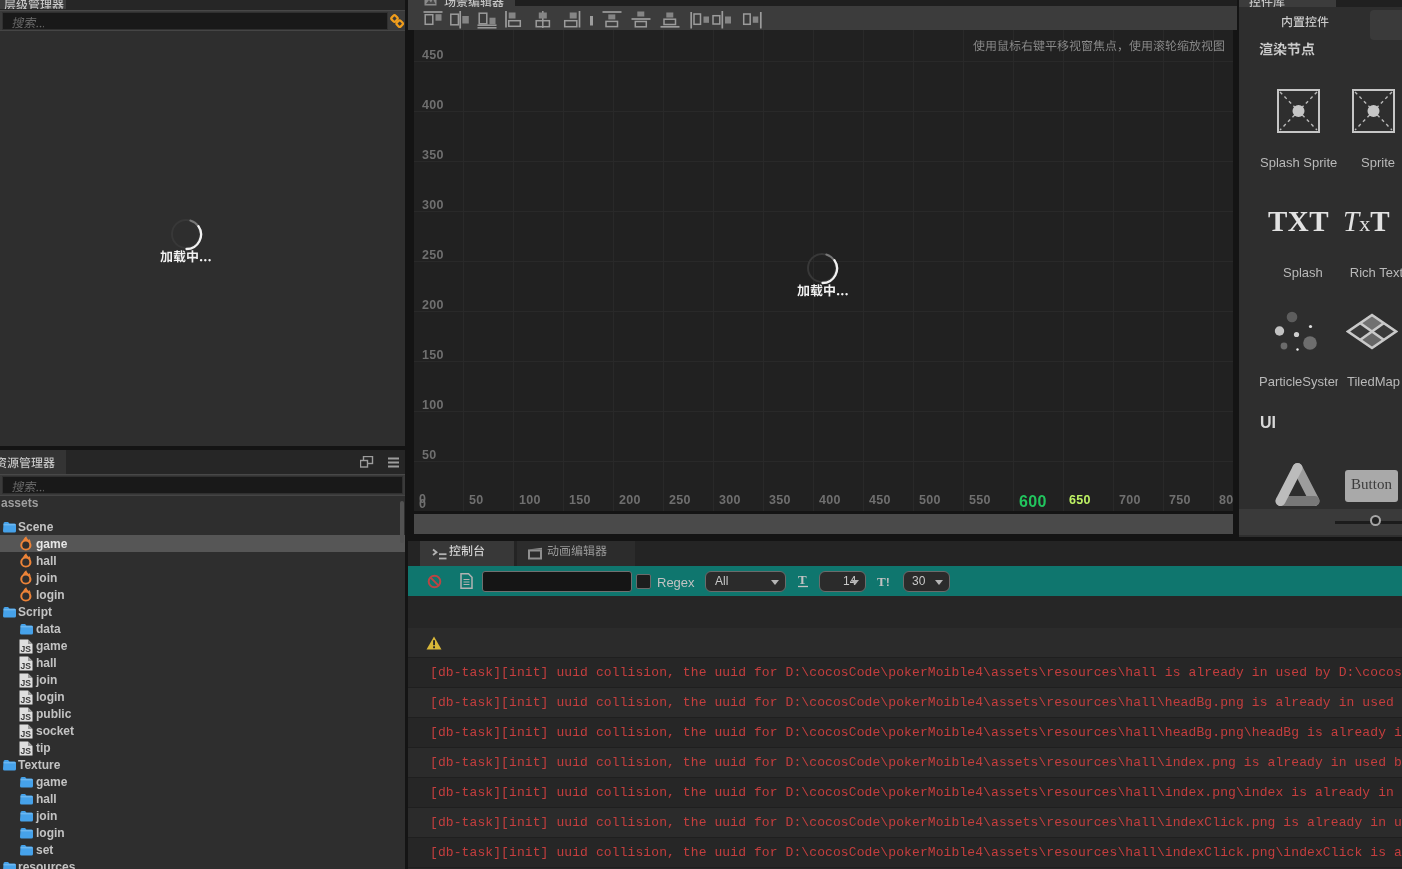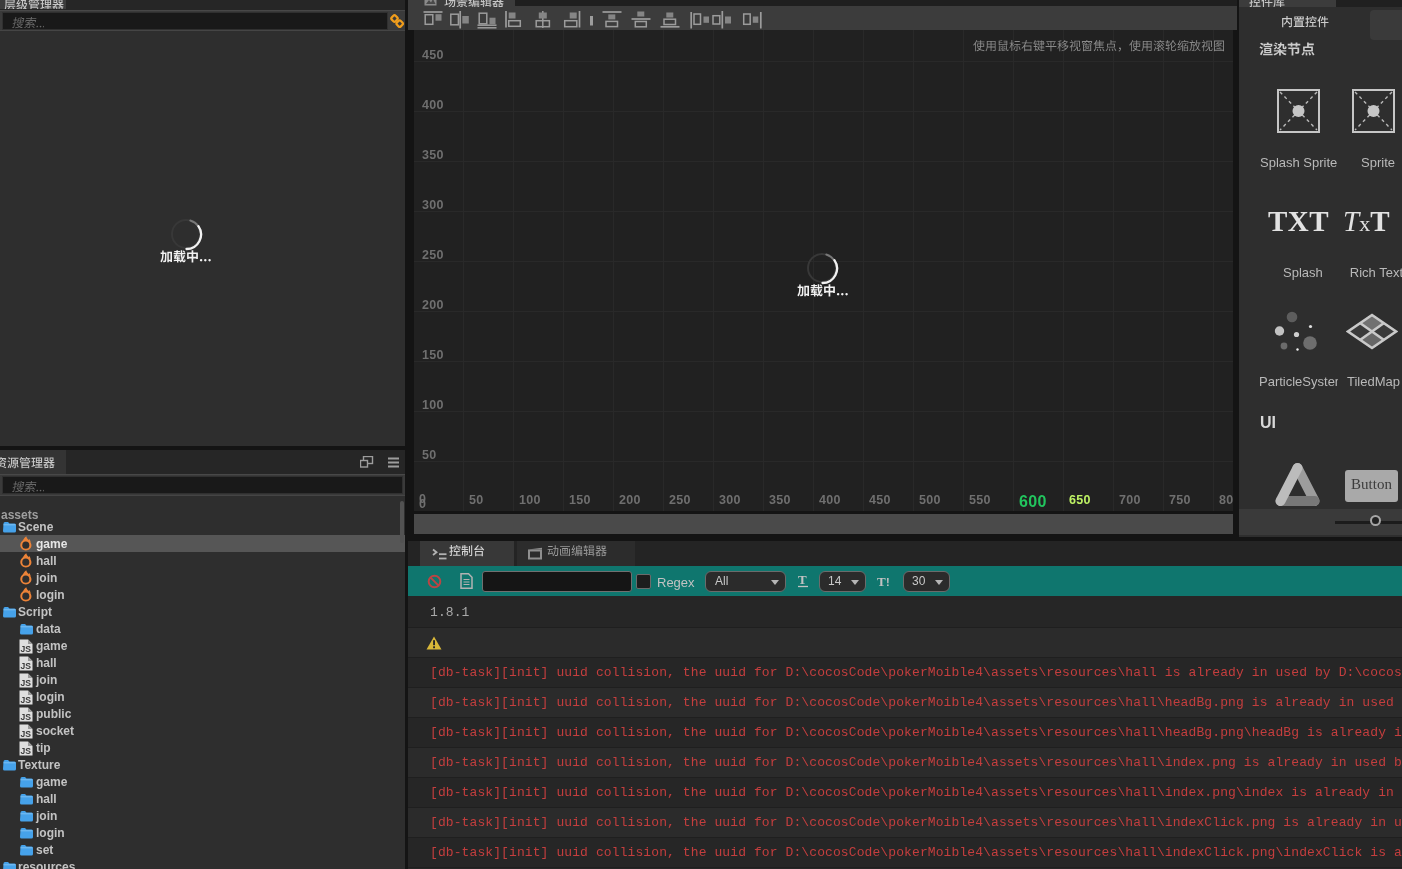--- a/index.html
+++ b/index.html
@@ -69,21 +69,21 @@
       <div style="position:absolute;left:0px;top:24px;width:405px;height:22px;background:#3a3a3a;border-top:1px solid #484848;border-bottom:1px solid #454545;">
         <div style="position:absolute;left:2px;top:1px;width:401px;height:18px;background:#191919;border:1px solid #303030;">
           <div style="position:absolute;left:7.0px;top:1.5px;width:34px;height:16px">
             <svg width="34" height="16" viewBox="0 0 34 16" style="position:absolute;left:0;top:0">
               <path d="M0.5 -3.7Q1.1 -3.9 2.1 -4.3Q3.1 -4.6 4.0 -5.0L4.2 -4.2Q3.3 -3.9 2.4 -3.5Q1.5 -3.1 0.7 -2.9ZM0.6 -7.7H4.1V-6.8H0.6ZM2.0 -10.1H2.8V-0.2Q2.8 0.2 2.8 0.4Q2.7 0.6 2.5 0.7Q2.2 0.8 1.9 0.9Q1.6 0.9 1.0 0.9Q1.0 0.7 0.9 0.5Q0.9 0.2 0.8 0.0Q1.1 0.0 1.4 0.0Q1.7 0.0 1.8 0.0Q1.9 0.0 1.9 0.0Q2.0 -0.0 2.0 -0.2ZM6.6 -9.6 7.3 -9.1Q6.8 -8.8 6.2 -8.6Q5.6 -8.3 5.0 -8.2Q5.0 -8.3 4.9 -8.5Q4.8 -8.7 4.7 -8.8Q5.2 -9.0 5.8 -9.2Q6.3 -9.4 6.6 -9.6ZM4.7 -8.8 5.5 -8.5V-4.6H4.7ZM5.0 -5.4H10.2V-8.3H8.7V-9.1H11.0V-4.6H5.0ZM5.0 -7.2H6.8V-6.5H5.0ZM8.7 -7.2H10.6V-6.5H8.7ZM7.4 -10.1H8.2V-3.1H7.4ZM4.6 -3.5H10.3V-2.7H4.6ZM10.1 -3.5H10.2L10.4 -3.5L10.9 -3.3Q10.5 -2.3 9.8 -1.6Q9.1 -0.8 8.2 -0.3Q7.3 0.2 6.2 0.5Q5.2 0.8 4.1 1.0Q4.0 0.8 3.9 0.6Q3.8 0.4 3.7 0.2Q4.7 0.1 5.7 -0.2Q6.7 -0.5 7.5 -0.9Q8.4 -1.3 9.1 -1.9Q9.7 -2.5 10.1 -3.4ZM5.7 -3.0Q6.2 -2.1 7.1 -1.5Q8.0 -0.9 9.1 -0.4Q10.3 -0.0 11.5 0.2Q11.5 0.3 11.3 0.4Q11.2 0.5 11.2 0.7Q11.1 0.8 11.0 0.9Q9.7 0.7 8.5 0.2Q7.4 -0.3 6.5 -1.0Q5.6 -1.7 5.0 -2.7Z M17.5 -10.1H18.5V-6.7H17.5ZM20.0 -3.9 20.6 -4.3Q21.0 -4.0 21.5 -3.6Q22.0 -3.2 22.4 -2.7Q22.8 -2.3 23.1 -2.0L22.4 -1.5Q22.1 -1.8 21.7 -2.3Q21.3 -2.7 20.9 -3.1Q20.4 -3.6 20.0 -3.9ZM19.6 -1.2 20.3 -1.7Q20.8 -1.4 21.3 -1.1Q21.9 -0.8 22.4 -0.4Q22.9 -0.1 23.3 0.2L22.5 0.7Q22.2 0.4 21.7 0.1Q21.2 -0.3 20.7 -0.6Q20.1 -1.0 19.6 -1.2ZM15.5 -1.6 16.3 -1.3Q15.9 -0.9 15.4 -0.6Q14.9 -0.2 14.4 0.2Q13.9 0.5 13.4 0.7Q13.4 0.6 13.2 0.5Q13.1 0.4 13.0 0.3Q12.8 0.2 12.7 0.1Q13.5 -0.2 14.2 -0.7Q15.0 -1.1 15.5 -1.6ZM12.9 -9.0H23.1V-8.2H12.9ZM12.8 -7.1H23.2V-4.9H22.3V-6.3H13.6V-4.9H12.8ZM13.5 -1.8Q13.5 -1.9 13.4 -2.1Q13.4 -2.2 13.3 -2.4Q13.3 -2.5 13.2 -2.6Q13.5 -2.7 13.9 -2.8Q14.3 -2.9 14.8 -3.1Q15.1 -3.2 15.7 -3.5Q16.3 -3.7 17.0 -4.1Q17.8 -4.4 18.6 -4.9Q19.4 -5.3 20.1 -5.8L20.7 -5.2Q19.1 -4.2 17.4 -3.5Q15.7 -2.7 14.0 -2.2V-2.2Q14.0 -2.2 13.9 -2.1Q13.9 -2.1 13.7 -2.1Q13.6 -2.0 13.5 -1.9Q13.5 -1.9 13.5 -1.8ZM13.5 -1.8 13.5 -2.4 14.0 -2.7 21.5 -3.1Q21.5 -2.9 21.6 -2.8Q21.6 -2.6 21.7 -2.5Q19.9 -2.3 18.6 -2.3Q17.3 -2.2 16.5 -2.1Q15.6 -2.1 15.0 -2.0Q14.5 -2.0 14.2 -2.0Q13.9 -1.9 13.7 -1.9Q13.6 -1.9 13.5 -1.8ZM14.3 -3.8Q14.3 -3.9 14.3 -4.1Q14.2 -4.2 14.2 -4.4Q14.1 -4.5 14.1 -4.6Q14.3 -4.6 14.5 -4.7Q14.7 -4.8 15.0 -4.9Q15.1 -5.0 15.4 -5.2Q15.7 -5.3 16.0 -5.5Q16.4 -5.8 16.8 -6.0Q17.1 -6.3 17.5 -6.6L18.1 -6.1Q17.3 -5.5 16.5 -5.0Q15.6 -4.6 14.8 -4.2V-4.2Q14.8 -4.2 14.7 -4.1Q14.6 -4.1 14.4 -4.0Q14.3 -3.9 14.3 -3.8ZM14.3 -3.8 14.3 -4.3 14.8 -4.6 18.9 -4.8Q18.8 -4.7 18.8 -4.5Q18.8 -4.3 18.7 -4.2Q17.6 -4.1 16.9 -4.1Q16.1 -4.0 15.6 -4.0Q15.2 -4.0 14.9 -3.9Q14.6 -3.9 14.5 -3.9Q14.4 -3.9 14.3 -3.8ZM17.7 -2.6H18.6V-0.1Q18.6 0.3 18.5 0.5Q18.4 0.7 18.1 0.8Q17.8 0.9 17.4 0.9Q16.9 0.9 16.3 0.9Q16.2 0.7 16.1 0.5Q16.0 0.2 15.9 0.1Q16.3 0.1 16.6 0.1Q16.9 0.1 17.2 0.1Q17.4 0.1 17.5 0.1Q17.7 0.1 17.7 0.0Q17.7 -0.0 17.7 -0.1Z M25.7 0.2Q25.3 0.2 25.1 -0.1Q24.9 -0.3 24.9 -0.7Q24.9 -1.1 25.1 -1.3Q25.3 -1.5 25.7 -1.5Q26.0 -1.5 26.2 -1.3Q26.5 -1.1 26.5 -0.7Q26.5 -0.3 26.2 -0.1Q26.0 0.2 25.7 0.2Z M29.0 0.2Q28.7 0.2 28.4 -0.1Q28.2 -0.3 28.2 -0.7Q28.2 -1.1 28.4 -1.3Q28.7 -1.5 29.0 -1.5Q29.3 -1.5 29.6 -1.3Q29.8 -1.1 29.8 -0.7Q29.8 -0.3 29.6 -0.1Q29.3 0.2 29.0 0.2Z M32.3 0.2Q32.0 0.2 31.8 -0.1Q31.5 -0.3 31.5 -0.7Q31.5 -1.1 31.8 -1.3Q32.0 -1.5 32.3 -1.5Q32.7 -1.5 32.9 -1.3Q33.1 -1.1 33.1 -0.7Q33.1 -0.3 32.9 -0.1Q32.7 0.2 32.3 0.2Z" fill="#696969" transform="translate(1.4 12.2) skewX(-12)"></path>
             </svg>
           </div>
         </div>
       </div>
       <div style="position:absolute;left:0px;top:46px;width:405px;height:373px;overflow:hidden;">
-        <div class="nm" style="left:1px;top:12px;color:#9f9f9f">assets</div>
+        <div class="nm" style="left:1px;top:0;color:#9f9f9f">assets</div>
         <svg class="ab" style="left:3px;top:25.0px" width="13" height="12" viewBox="0 0 13 12">
           <path d="M0.5 2.5 q0 -1.5 1.5 -1.5 h3 l1.5 1.5 h5 q1.5 0 1.5 1.5 v6 q0 1.5 -1.5 1.5 h-10 q-1.5 0 -1.5 -1.5 Z" fill="#46a2ea"></path>
           <path d="M0.5 3.8 h12" stroke="#7cc0f2" stroke-width="1"></path>
         </svg>
         <div class="nm" style="left:18px;top:23.5px;color:#c3c3c3">Scene</div>
         <div style="position:absolute;left:0;top:39.3px;width:405px;height:17px;background:#565656"></div>
         <svg class="ab" style="left:19px;top:40.0px" width="14" height="15" viewBox="0 0 14 15">
           <path d="M7.4 0.2 C7.0 2.5 11.9 4.7 12.4 8.7 C12.8 12.1 10 14.4 6.9 14.4 C3.8 14.4 1.1 12.2 1.3 8.8 C1.45 6.3 3.3 5.2 4.4 3.6 C5.5 2.0 5.5 1.3 7.4 0.2 Z" fill="#ec8338"></path>
           <ellipse cx="6.8" cy="9.2" rx="3.5" ry="3.6" fill="#2e2e2e"></ellipse>
           <path d="M10.4 2.9 C11.1 4.2 11.7 5.1 11.5 6.4 L9.3 4.9 Z" fill="#ec8338"></path>
@@ -391,29 +391,26 @@
         <path d="M3.5 6.5h6M3.5 9h6M3.5 11.5h6" stroke="#b2b2b2" stroke-width="1.2"></path>
       </svg>
       <div style="position:absolute;left:74px;top:5px;width:150px;height:21px;background:#151515;border:1px solid #707070;border-radius:3px;"></div>
       <div style="position:absolute;left:228px;top:8px;width:15px;height:15px;background:#1d1d1d;border:1px solid #6b6b6b;border-radius:2px;"></div>
       <div class="ab" style="left:249px;top:9px;font-size:13px;color:#c2c2c2">Regex</div>
       <div class="dd" style="left:297px;top:5px;width:81px;padding-left:9px">All<span class="ar"></span></div>
       <svg class="ab" style="left:388px;top:8px" width="14" height="15" viewBox="0 0 14 15">
         <text x="2" y="10" font-family="Liberation Serif" font-size="13" font-weight="bold" fill="#c2c2c2">T</text>
         <path d="M2 12.5 h10" stroke="#c2c2c2" stroke-width="1.3"></path>
       </svg>
-      <div class="dd" style="left:411px;top:5px;width:47px;padding-left:8px">14<span class="ar"></span></div>
+      <div class="dd" style="left:411px;top:5px;width:47px;padding-left:23px">14<span class="ar"></span></div>
       <svg class="ab" style="left:468px;top:8px" width="16" height="15" viewBox="0 0 16 15">
         <text x="1" y="11.5" font-family="Liberation Serif" font-size="13" font-weight="bold" fill="#c2c2c2">T</text>
         <text x="10" y="11.5" font-family="Liberation Sans" font-size="11" font-weight="bold" fill="#c2c2c2">!</text>
       </svg>
       <div class="dd" style="left:495px;top:5px;width:47px;padding-left:8px">30<span class="ar"></span></div>
-    </div>
-    <div class="logrow" style="top:57px;background:#262626">
-      <div class="logtx" style="left:22px;color:#a9a9a9">1.8.1</div>
     </div>
     <div class="logrow" style="top:87px;background:#2b2b2b">
       <svg class="ab" style="left:18px;top:8px" width="16" height="14" viewBox="0 0 16 14">
         <path d="M8 0.5 L15.5 13.5 H0.5 Z" fill="#d9b839"></path>
         <rect x="7.1" y="4.2" width="1.9" height="5" fill="#262626"></rect>
         <rect x="7.1" y="10.3" width="1.9" height="1.9" fill="#262626"></rect>
       </svg>
     </div>
     <div class="logrow" style="top:117px;background:#262626">
       <div class="logtx" style="left:22px;color:#c43e3e">[db-task][init] uuid collision, the uuid for D:\cocosCode\pokerMoible4\assets\resources\hall is already in used by D:\cocosCode\pokerMoible4\assets\Texture\hall</div>

